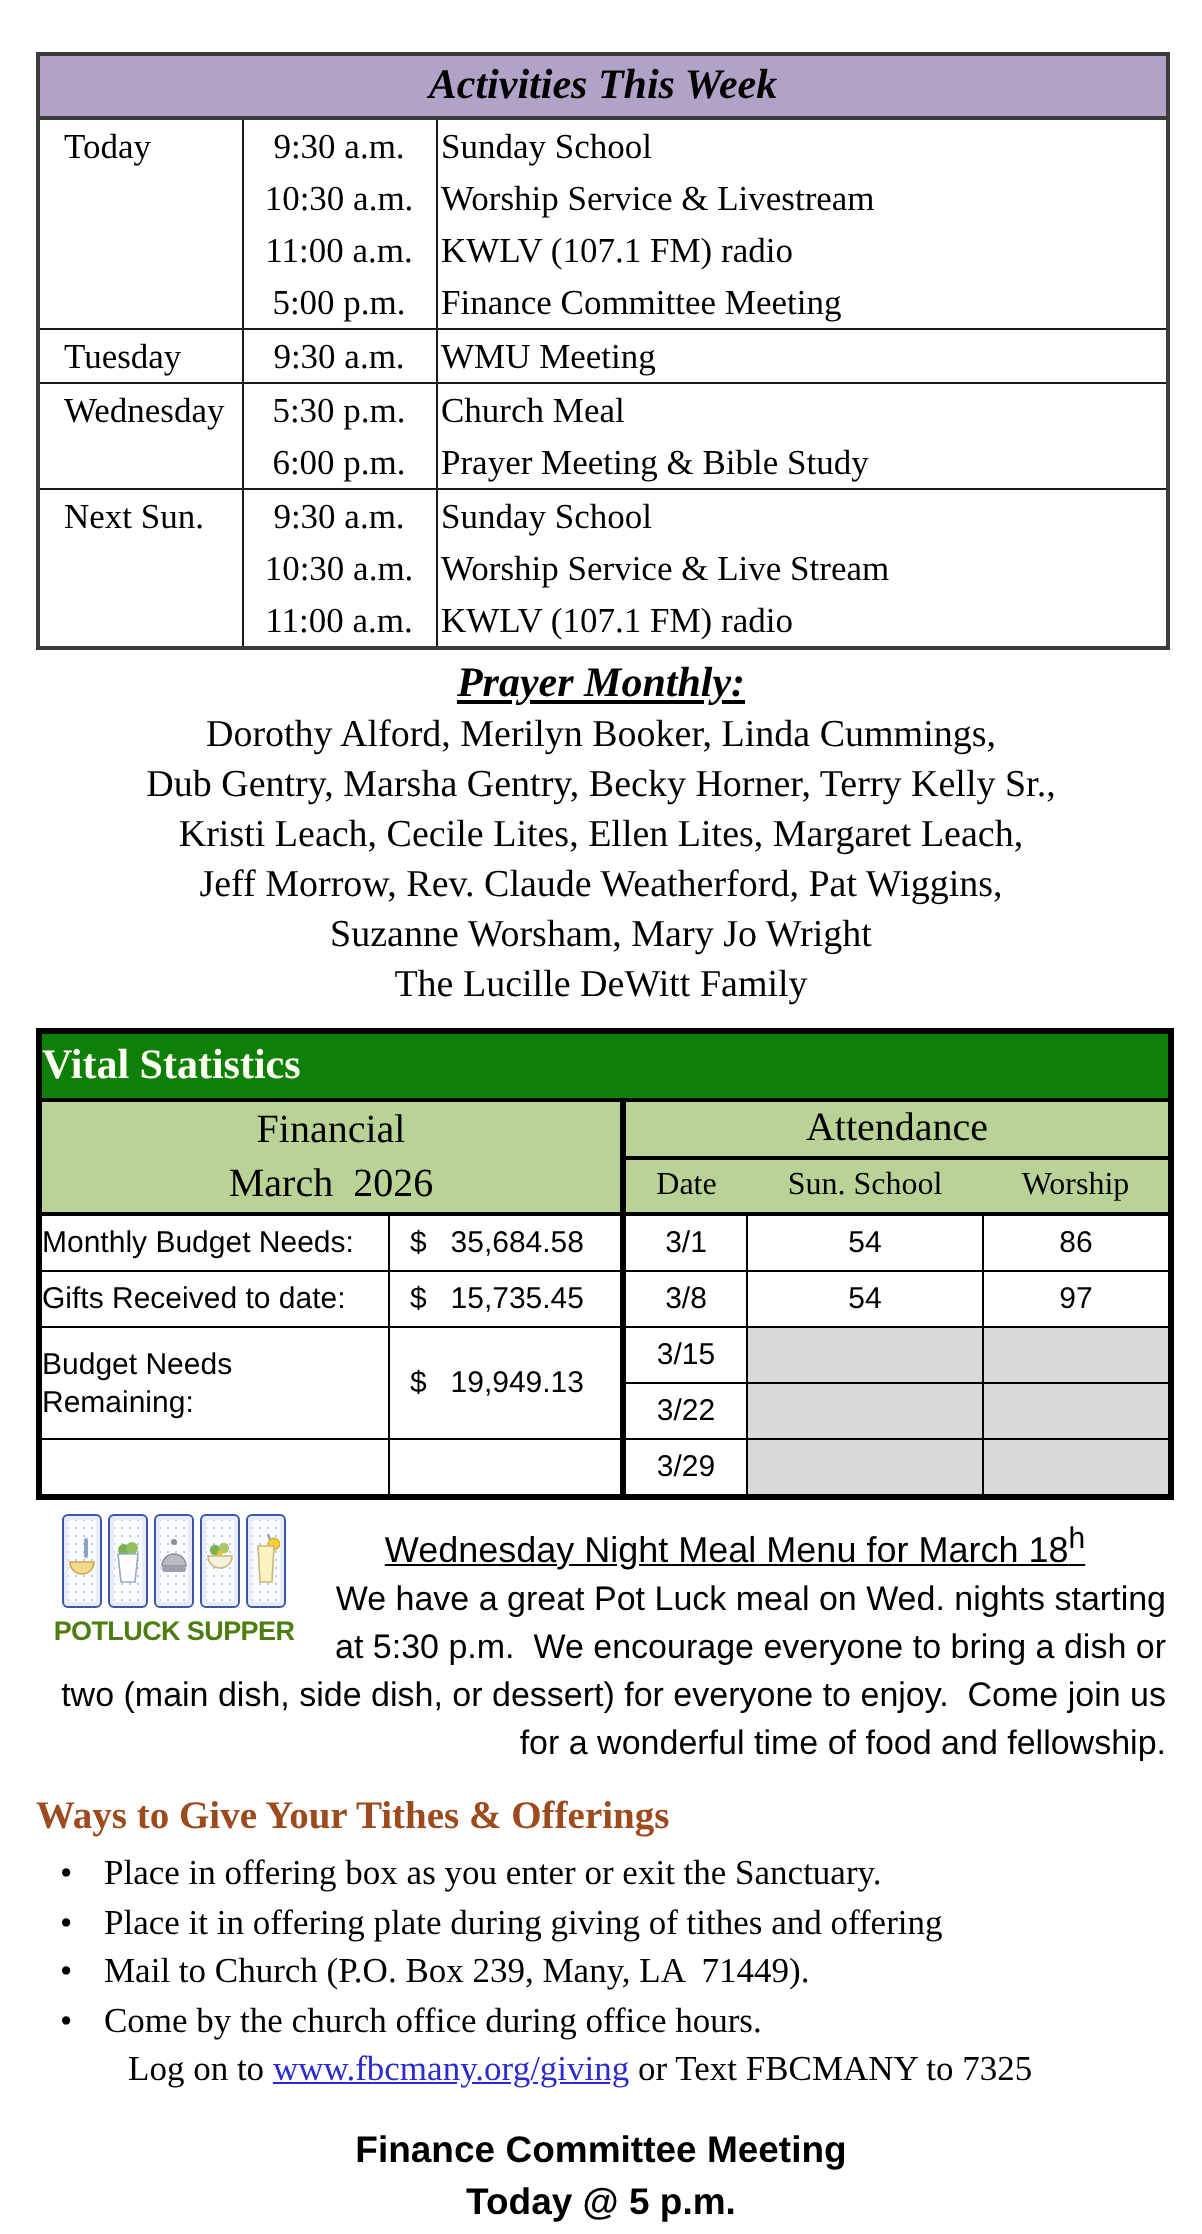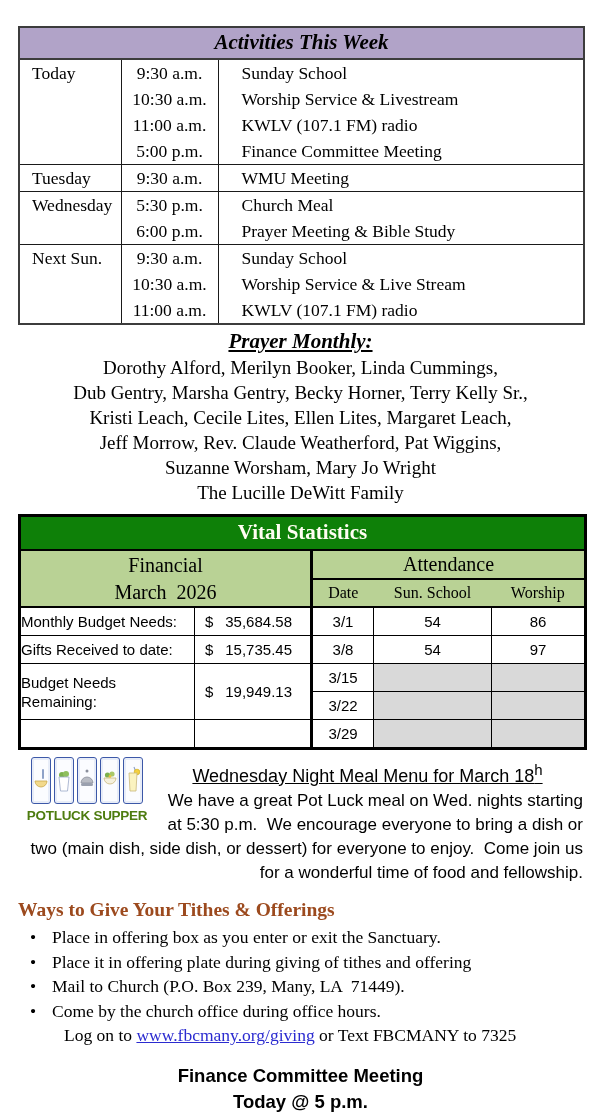--- a/index.html
+++ b/index.html
@@ -8,32 +8,32 @@
   .content{padding:26px 18px 0 18px;}
 
   
   table.act{border-collapse:collapse;width:565px;table-layout:fixed;border:2px solid #3c3c3c;}
   table.act th.ttl{background:#b1a3c8;border:2px solid #3c3c3c;
       font-weight:bold;font-style:italic;font-size:21px;padding:2px 0 3px;}
   table.act tbody{border-top:1.5px solid #1a1a1a;}
   table.act td{font-size:17.5px;line-height:26px;vertical-align:top;padding:0;}
   table.act td.day{padding-left:12px;border-right:1px solid #1a1a1a;}
   table.act td.time{text-align:center;border-right:1px solid #1a1a1a;}
-  table.act td.event{padding-left:23px;}
+  table.act td.event{padding-left:2px;}
 
   
   .prayer-title{margin-top:3px;text-align:center;font-weight:bold;font-style:italic;
       font-size:21px;text-decoration:underline;line-height:27px;}
   .prayer-line{text-align:center;font-size:19px;line-height:25px;}
 
   
   table.vital{border-collapse:collapse;width:566px;table-layout:fixed;margin-top:9px;
       border:3px solid #000;}
   table.vital td{border:1px solid #000;padding:0;}
-  .vital .ttl{background:#0e8008;color:#fffef2;text-align:center;font-weight:bold;
+  .vital .ttl{background:#0e8008;color:#fffef2;font-weight:bold;
       font-size:21px;padding:3px 0 4px;border-bottom:2px solid #000;}
   .vital .sub{background:#b9d295;text-align:center;border:0;border-bottom:2px solid #000;}
   .vital .sub .big{font-size:20px;line-height:27px;white-space:pre;}
   .vital .sub .small{font-size:16px;line-height:26px;}
   .vital .thickL{border-left:3px solid #000;}
   .fin-label{font-family:"Liberation Sans",sans-serif;font-size:15px;line-height:19px;
       padding:4px 4px 4px 8px;white-space:pre-line;}
   .amt{font-family:"Liberation Sans",sans-serif;font-size:15px;display:flex;
       justify-content:space-between;padding:0 18px 0 10px;align-items:center;height:100%;}
   td.amtcell{vertical-align:middle;height:27px;}

